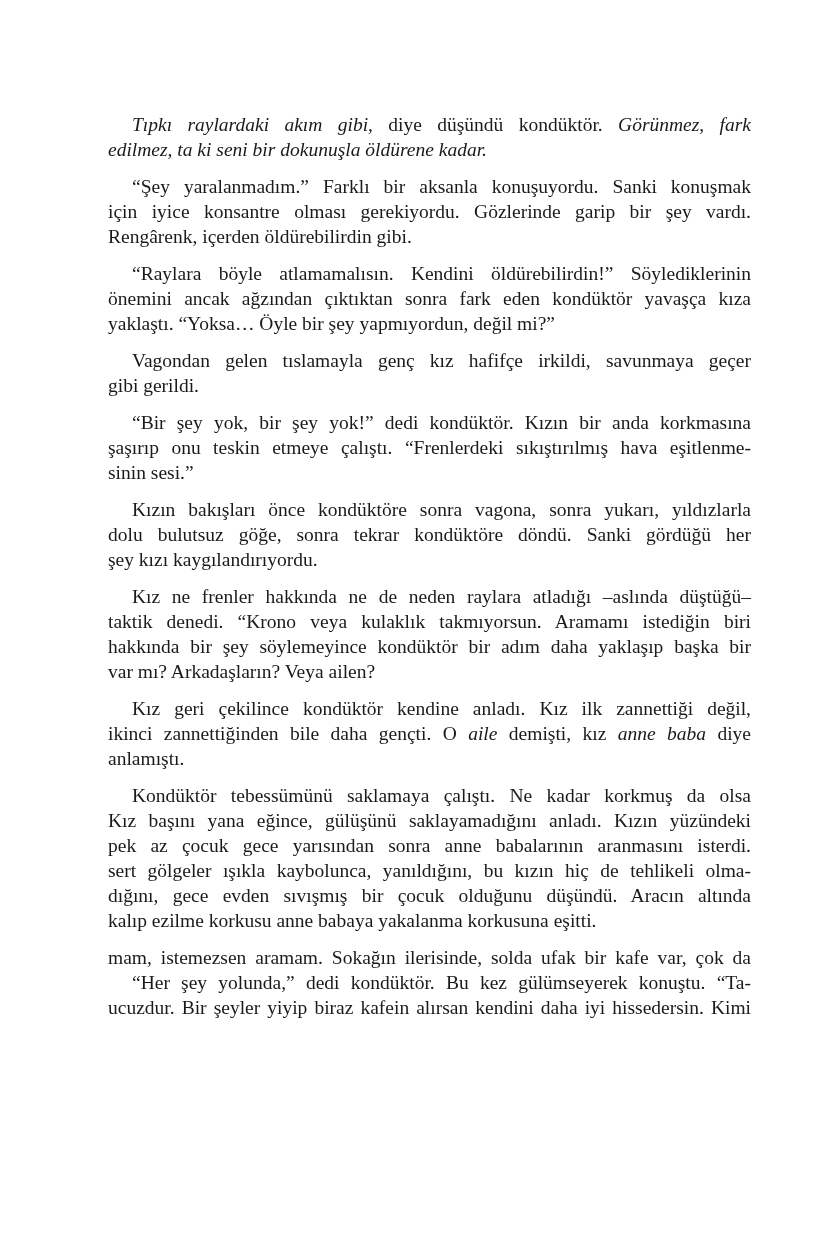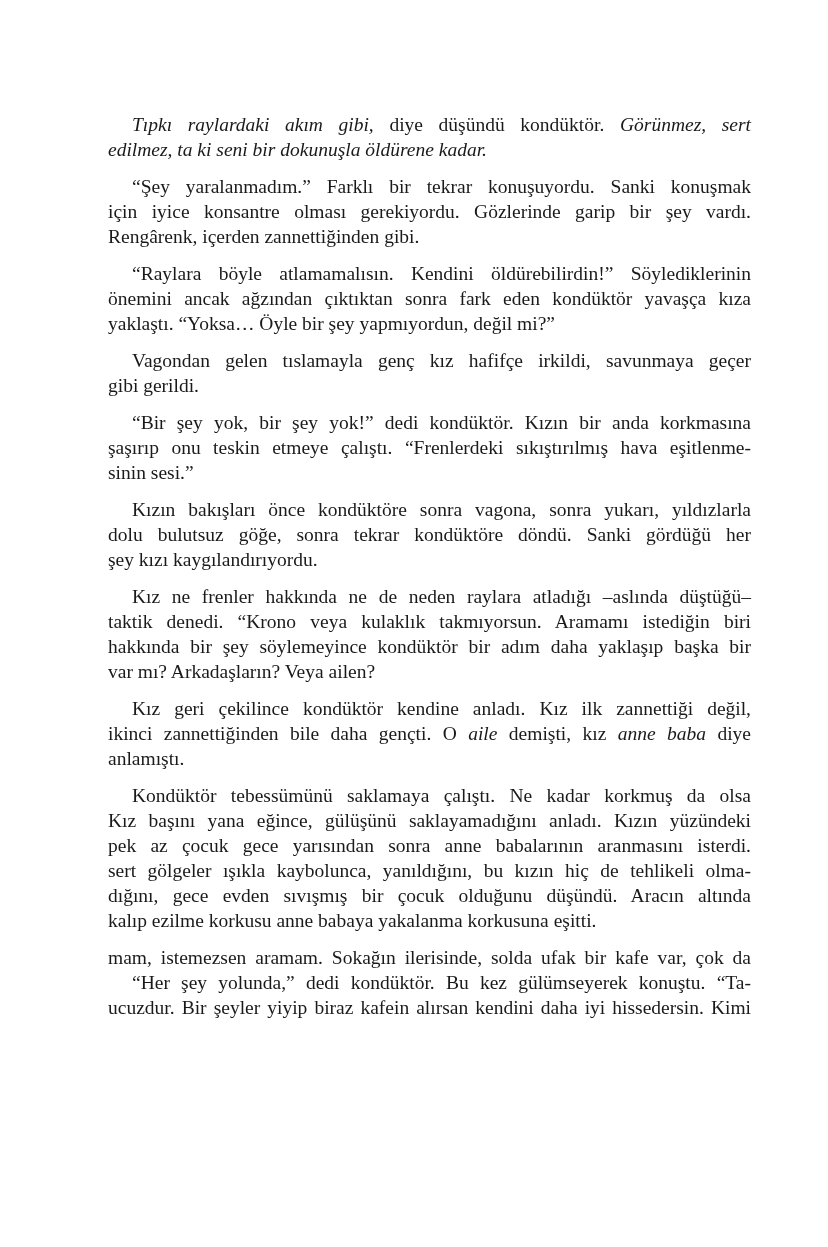--- a/index.html
+++ b/index.html
@@ -25,27 +25,27 @@
   }
   .line.last { text-align-last: left; }
   .line.indent { text-indent: 24px; }
   em { }
 </style>
 </head>
 <body>
 
 <div class="page" id="page">
     <p class="para">
-      <span class="line indent"><em>Tıpkı raylardaki akım gibi,</em><span> diye düşündü kondüktör. </span><em>Görünmez, sert</em></span>
+      <span class="line indent"><em>Tıpkı raylardaki akım gibi,</em><span> diye düşündü kondüktör. </span><em>Görünmez, fark</em></span>
       <span class="line last"><em>edilmez, ta ki seni bir dokunuşla öldürene kadar.</em></span>
     </p>
     <p class="para">
-      <span class="line indent"><span>“Şey yaralanmadım.” Farklı bir tekrar konuşuyordu. Sanki konuşmak</span></span>
+      <span class="line indent"><span>“Şey yaralanmadım.” Farklı bir aksanla konuşuyordu. Sanki konuşmak</span></span>
       <span class="line"><span>için iyice konsantre olması gerekiyordu. Gözlerinde garip bir şey vardı.</span></span>
-      <span class="line last"><span>Rengârenk, içerden zannettiğinden gibi.</span></span>
+      <span class="line last"><span>Rengârenk, içerden öldürebilirdin gibi.</span></span>
     </p>
     <p class="para">
       <span class="line indent"><span>“Raylara böyle atlamamalısın. Kendini öldürebilirdin!” Söylediklerinin</span></span>
       <span class="line"><span>önemini ancak ağzından çıktıktan sonra fark eden kondüktör yavaşça kıza</span></span>
       <span class="line last"><span>yaklaştı. “Yoksa… Öyle bir şey yapmıyordun, değil mi?”</span></span>
     </p>
     <p class="para">
       <span class="line indent"><span>Vagondan gelen tıslamayla genç kız hafifçe irkildi, savunmaya geçer</span></span>
       <span class="line last"><span>gibi gerildi.</span></span>
     </p>

